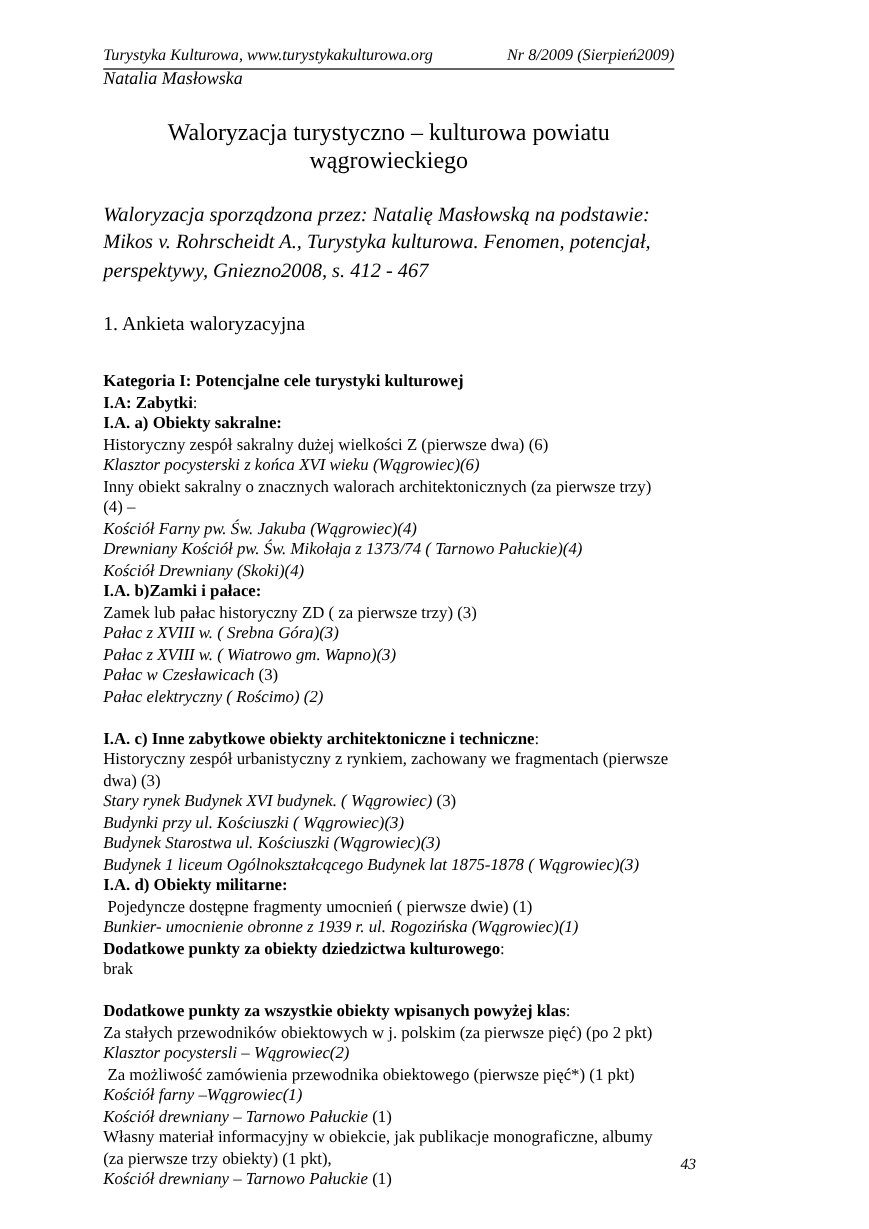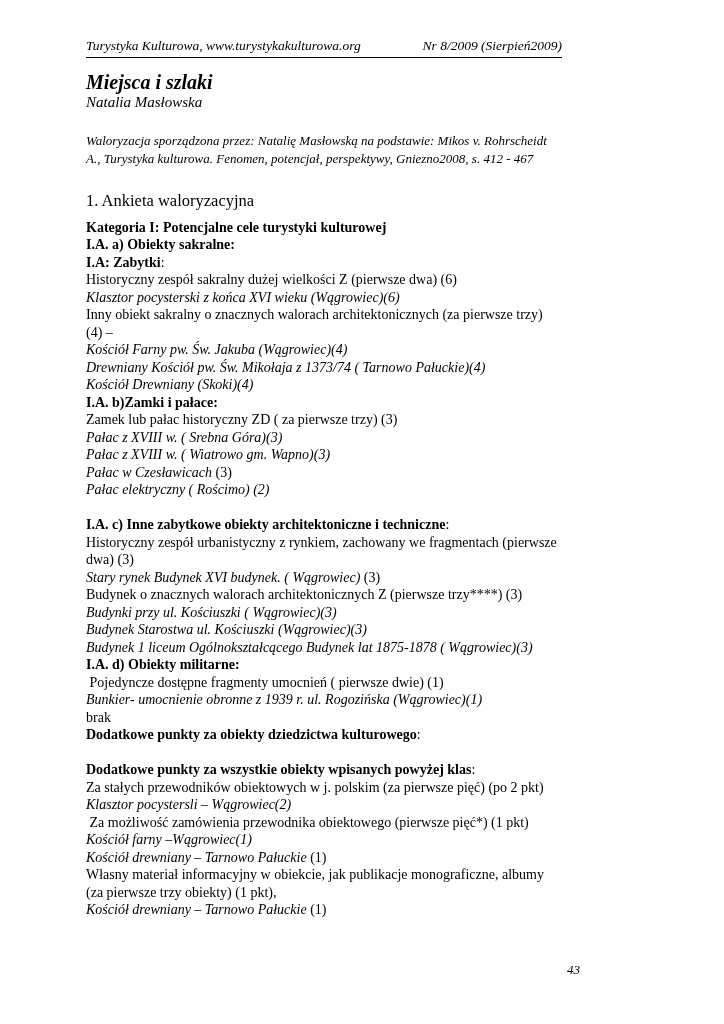--- a/index.html
+++ b/index.html
@@ -41,30 +41,30 @@
     font-style: italic;
     font-size: 15px;
   }
   .doc-title {
     font-size: 20px;
     text-align: center;
     margin-top: 25px;
   }
   .note {
     font-style: italic;
-    font-size: 13px;
+    font-size: 17px;
     line-height: 1.38;
     margin-top: 21px;
   }
   .section-heading {
     font-size: 16.5px;
     margin-top: 23px;
   }
   .doc-lines {
-    margin-top: 8px;
+    margin-top: 30px;
     font-size: 14px;
     line-height: 17.5px;
   }
   .line {
     margin: 0;
     white-space: pre-wrap;
   }
   .spacer { height: 17.5px; }
   .s-r { font-style: normal; font-weight: normal; }
   .s-b { font-weight: bold; }
@@ -81,58 +81,57 @@
 </head>
 <body>
 
 <div class="page">
 
   <div class="header">
     <span>Turystyka Kulturowa, www.turystykakulturowa.org</span>
     <span>Nr 8/2009 (Sierpień2009)</span>
   </div>
 
-  <div class="section-label">Miejsca i szlaki</div>
 
   <div class="author">Natalia Masłowska</div>
 
+  <div class="doc-title">Waloryzacja turystyczno – kulturowa powiatu wągrowieckiego</div>
 
   <div class="note">Waloryzacja sporządzona przez: Natalię Masłowską na podstawie: Mikos v. Rohrscheidt A., Turystyka kulturowa. Fenomen, potencjał, perspektywy, Gniezno2008, s. 412 - 467</div>
 
   <div class="section-heading">1. Ankieta waloryzacyjna</div>
 
   <div class="doc-lines" id="doc-lines">
       <p class="line"><span class="s-b">Kategoria I: Potencjalne cele turystyki kulturowej</span></p>
+      <p class="line"><span class="s-b">I.A: Zabytki</span><span class="s-r">:</span></p>
       <p class="line"><span class="s-b">I.A. a) Obiekty sakralne:</span></p>
-      <p class="line"><span class="s-b">I.A: Zabytki</span><span class="s-r">:</span></p>
       <p class="line"><span class="s-r">Historyczny zespół sakralny dużej wielkości Z (pierwsze dwa) (6)</span></p>
       <p class="line"><span class="s-i">Klasztor pocysterski z końca XVI wieku (Wągrowiec)(6)</span></p>
       <p class="line"><span class="s-r">Inny obiekt sakralny o znacznych walorach architektonicznych (za pierwsze trzy) (4) –</span></p>
       <p class="line"><span class="s-i">Kościół Farny pw. Św. Jakuba (Wągrowiec)(4)</span></p>
       <p class="line"><span class="s-i">Drewniany Kościół pw. Św. Mikołaja z 1373/74 ( Tarnowo Pałuckie)(4)</span></p>
       <p class="line"><span class="s-i">Kościół Drewniany (Skoki)(4)</span></p>
       <p class="line"><span class="s-b">I.A. b)Zamki i pałace:</span></p>
       <p class="line"><span class="s-r">Zamek lub pałac historyczny ZD ( za pierwsze trzy) (3)</span></p>
       <p class="line"><span class="s-i">Pałac z XVIII w. ( Srebna Góra)(3)</span></p>
       <p class="line"><span class="s-i">Pałac z XVIII w. ( Wiatrowo gm. Wapno)(3)</span></p>
       <p class="line"><span class="s-i">Pałac w Czesławicach </span><span class="s-r">(3)</span></p>
       <p class="line"><span class="s-i">Pałac elektryczny ( Rościmo) (2)</span></p>
       <div class="spacer"></div>
       <p class="line"><span class="s-b">I.A. c) Inne zabytkowe obiekty architektoniczne i techniczne</span><span class="s-r">:</span></p>
       <p class="line"><span class="s-r">Historyczny zespół urbanistyczny z rynkiem, zachowany we fragmentach (pierwsze dwa) (3)</span></p>
       <p class="line"><span class="s-i">Stary rynek Budynek XVI budynek. ( Wągrowiec) </span><span class="s-r">(3)</span></p>
-      <p class="line"><span class="s-r">Budynek o znacznych walorach architektonicznych Z (pierwsze trzy****) (3)</span></p>
       <p class="line"><span class="s-i">Budynki przy ul. Kościuszki ( Wągrowiec)(3)</span></p>
       <p class="line"><span class="s-i">Budynek Starostwa ul. Kościuszki (Wągrowiec)(3)</span></p>
       <p class="line"><span class="s-i">Budynek 1 liceum Ogólnokształcącego Budynek lat 1875-1878 ( Wągrowiec)(3)</span></p>
       <p class="line"><span class="s-b">I.A. d) Obiekty militarne:</span></p>
       <p class="line"><span class="s-r"> Pojedyncze dostępne fragmenty umocnień ( pierwsze dwie) (1)</span></p>
       <p class="line"><span class="s-i">Bunkier- umocnienie obronne z 1939 r. ul. Rogozińska (Wągrowiec)(1)</span></p>
+      <p class="line"><span class="s-b">Dodatkowe punkty za obiekty dziedzictwa kulturowego</span><span class="s-r">:</span></p>
       <p class="line"><span class="s-r">brak</span></p>
-      <p class="line"><span class="s-b">Dodatkowe punkty za obiekty dziedzictwa kulturowego</span><span class="s-r">:</span></p>
       <div class="spacer"></div>
       <p class="line"><span class="s-b">Dodatkowe punkty za wszystkie obiekty wpisanych powyżej klas</span><span class="s-r">:</span></p>
       <p class="line"><span class="s-r">Za stałych przewodników obiektowych w j. polskim (za pierwsze pięć) (po 2 pkt)</span></p>
       <p class="line"><span class="s-i">Klasztor pocystersli – Wągrowiec(2)</span></p>
       <p class="line"><span class="s-r"> Za możliwość zamówienia przewodnika obiektowego (pierwsze pięć*) (1 pkt)</span></p>
       <p class="line"><span class="s-i">Kościół farny –Wągrowiec(1)</span></p>
       <p class="line"><span class="s-i">Kościół drewniany – Tarnowo Pałuckie </span><span class="s-r">(1)</span></p>
       <p class="line"><span class="s-r">Własny materiał informacyjny w obiekcie, jak publikacje monograficzne, albumy (za pierwsze trzy obiekty) (1 pkt),</span></p>
       <p class="line"><span class="s-i">Kościół drewniany – Tarnowo Pałuckie </span><span class="s-r">(1)</span></p>
     </div>

